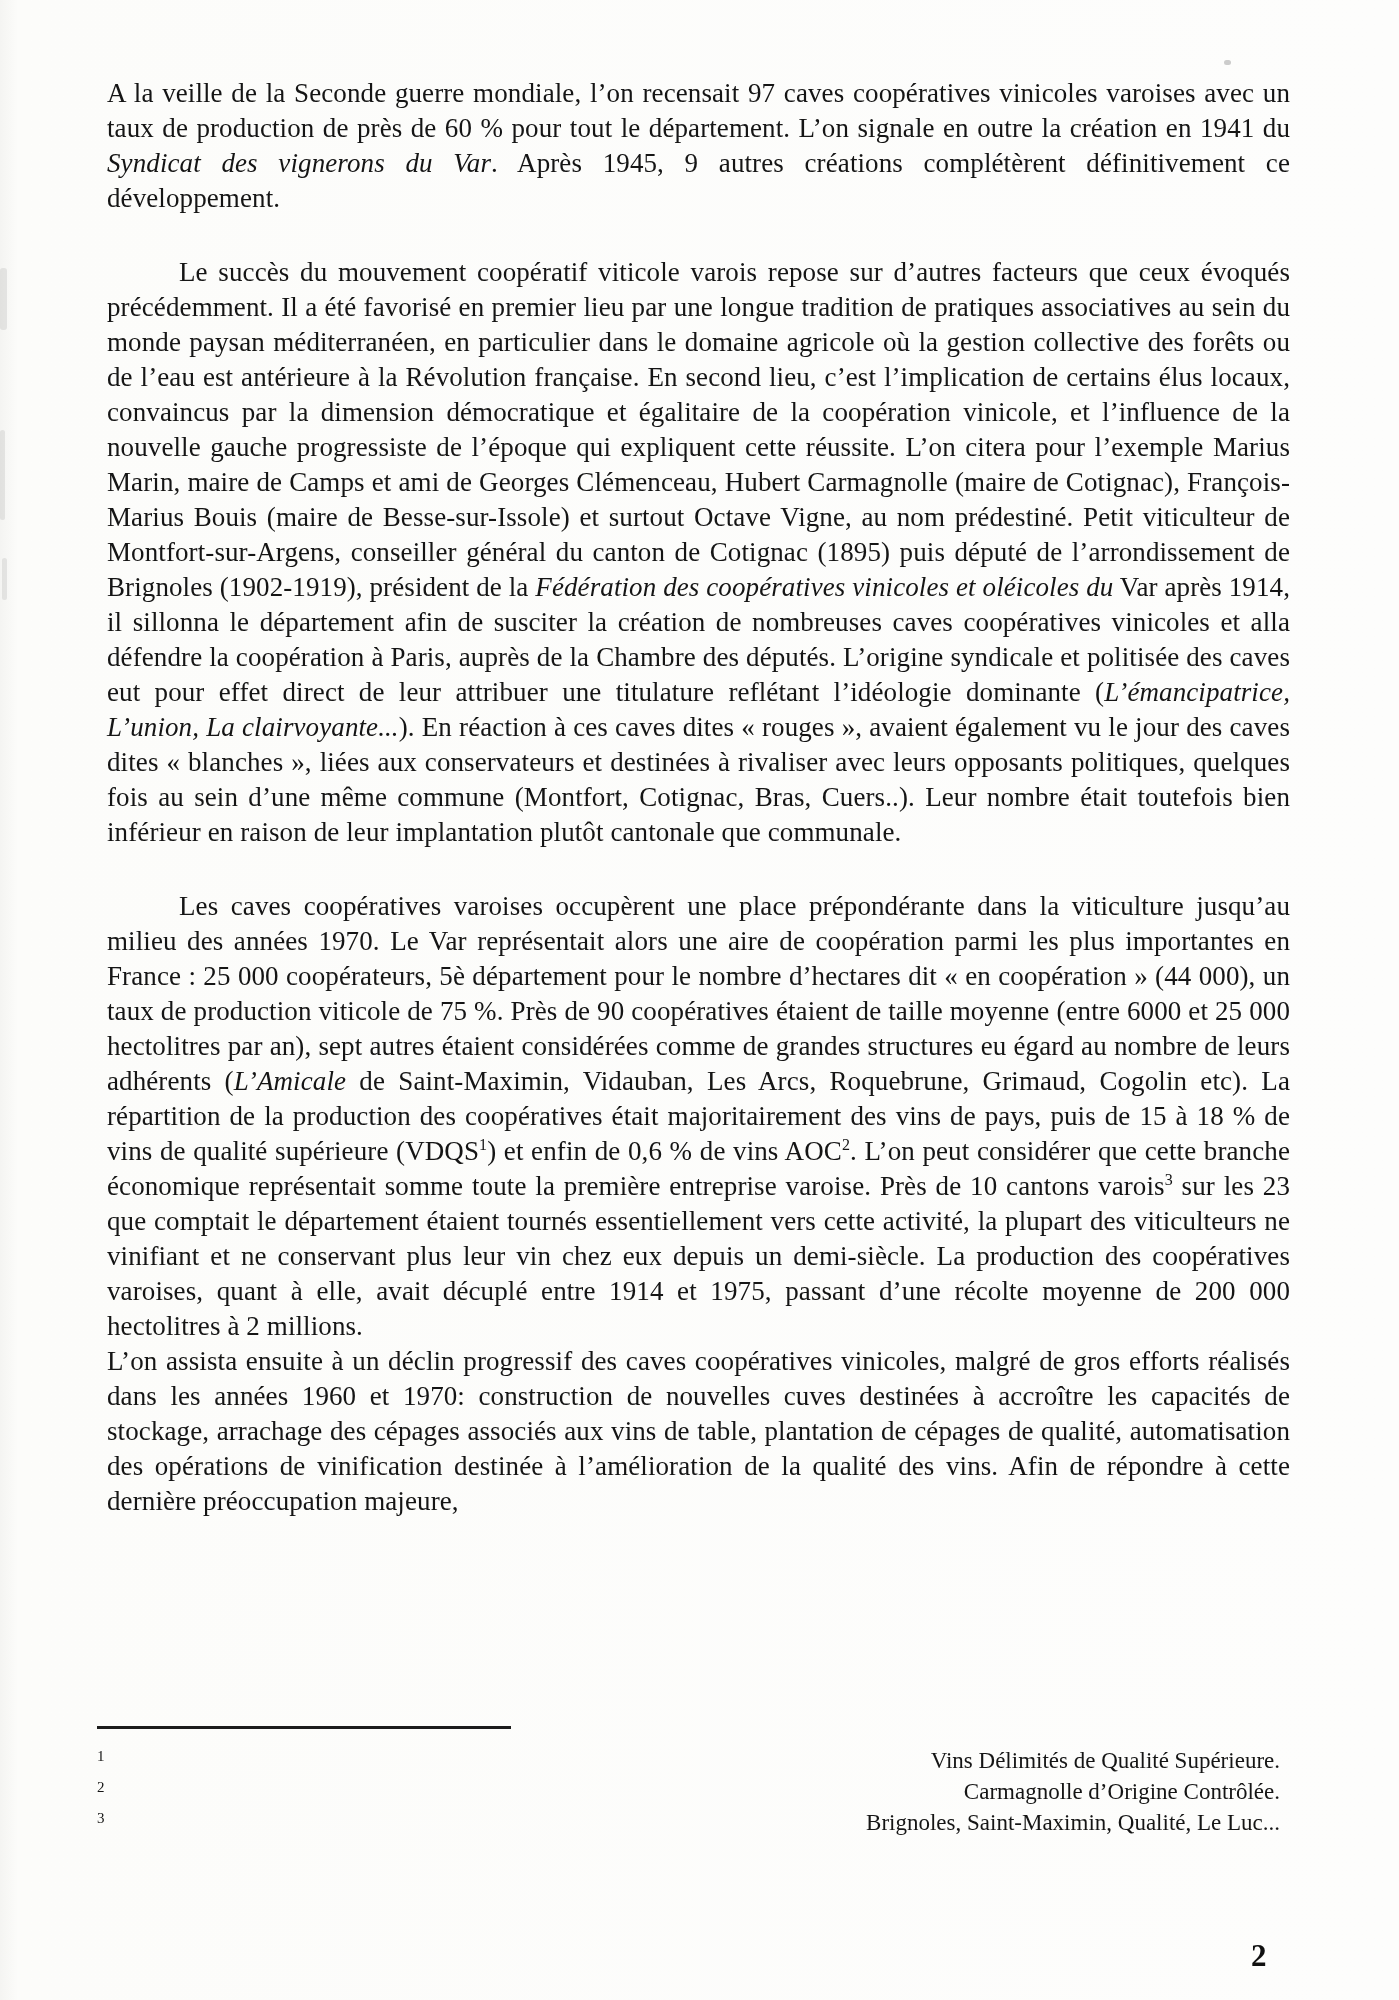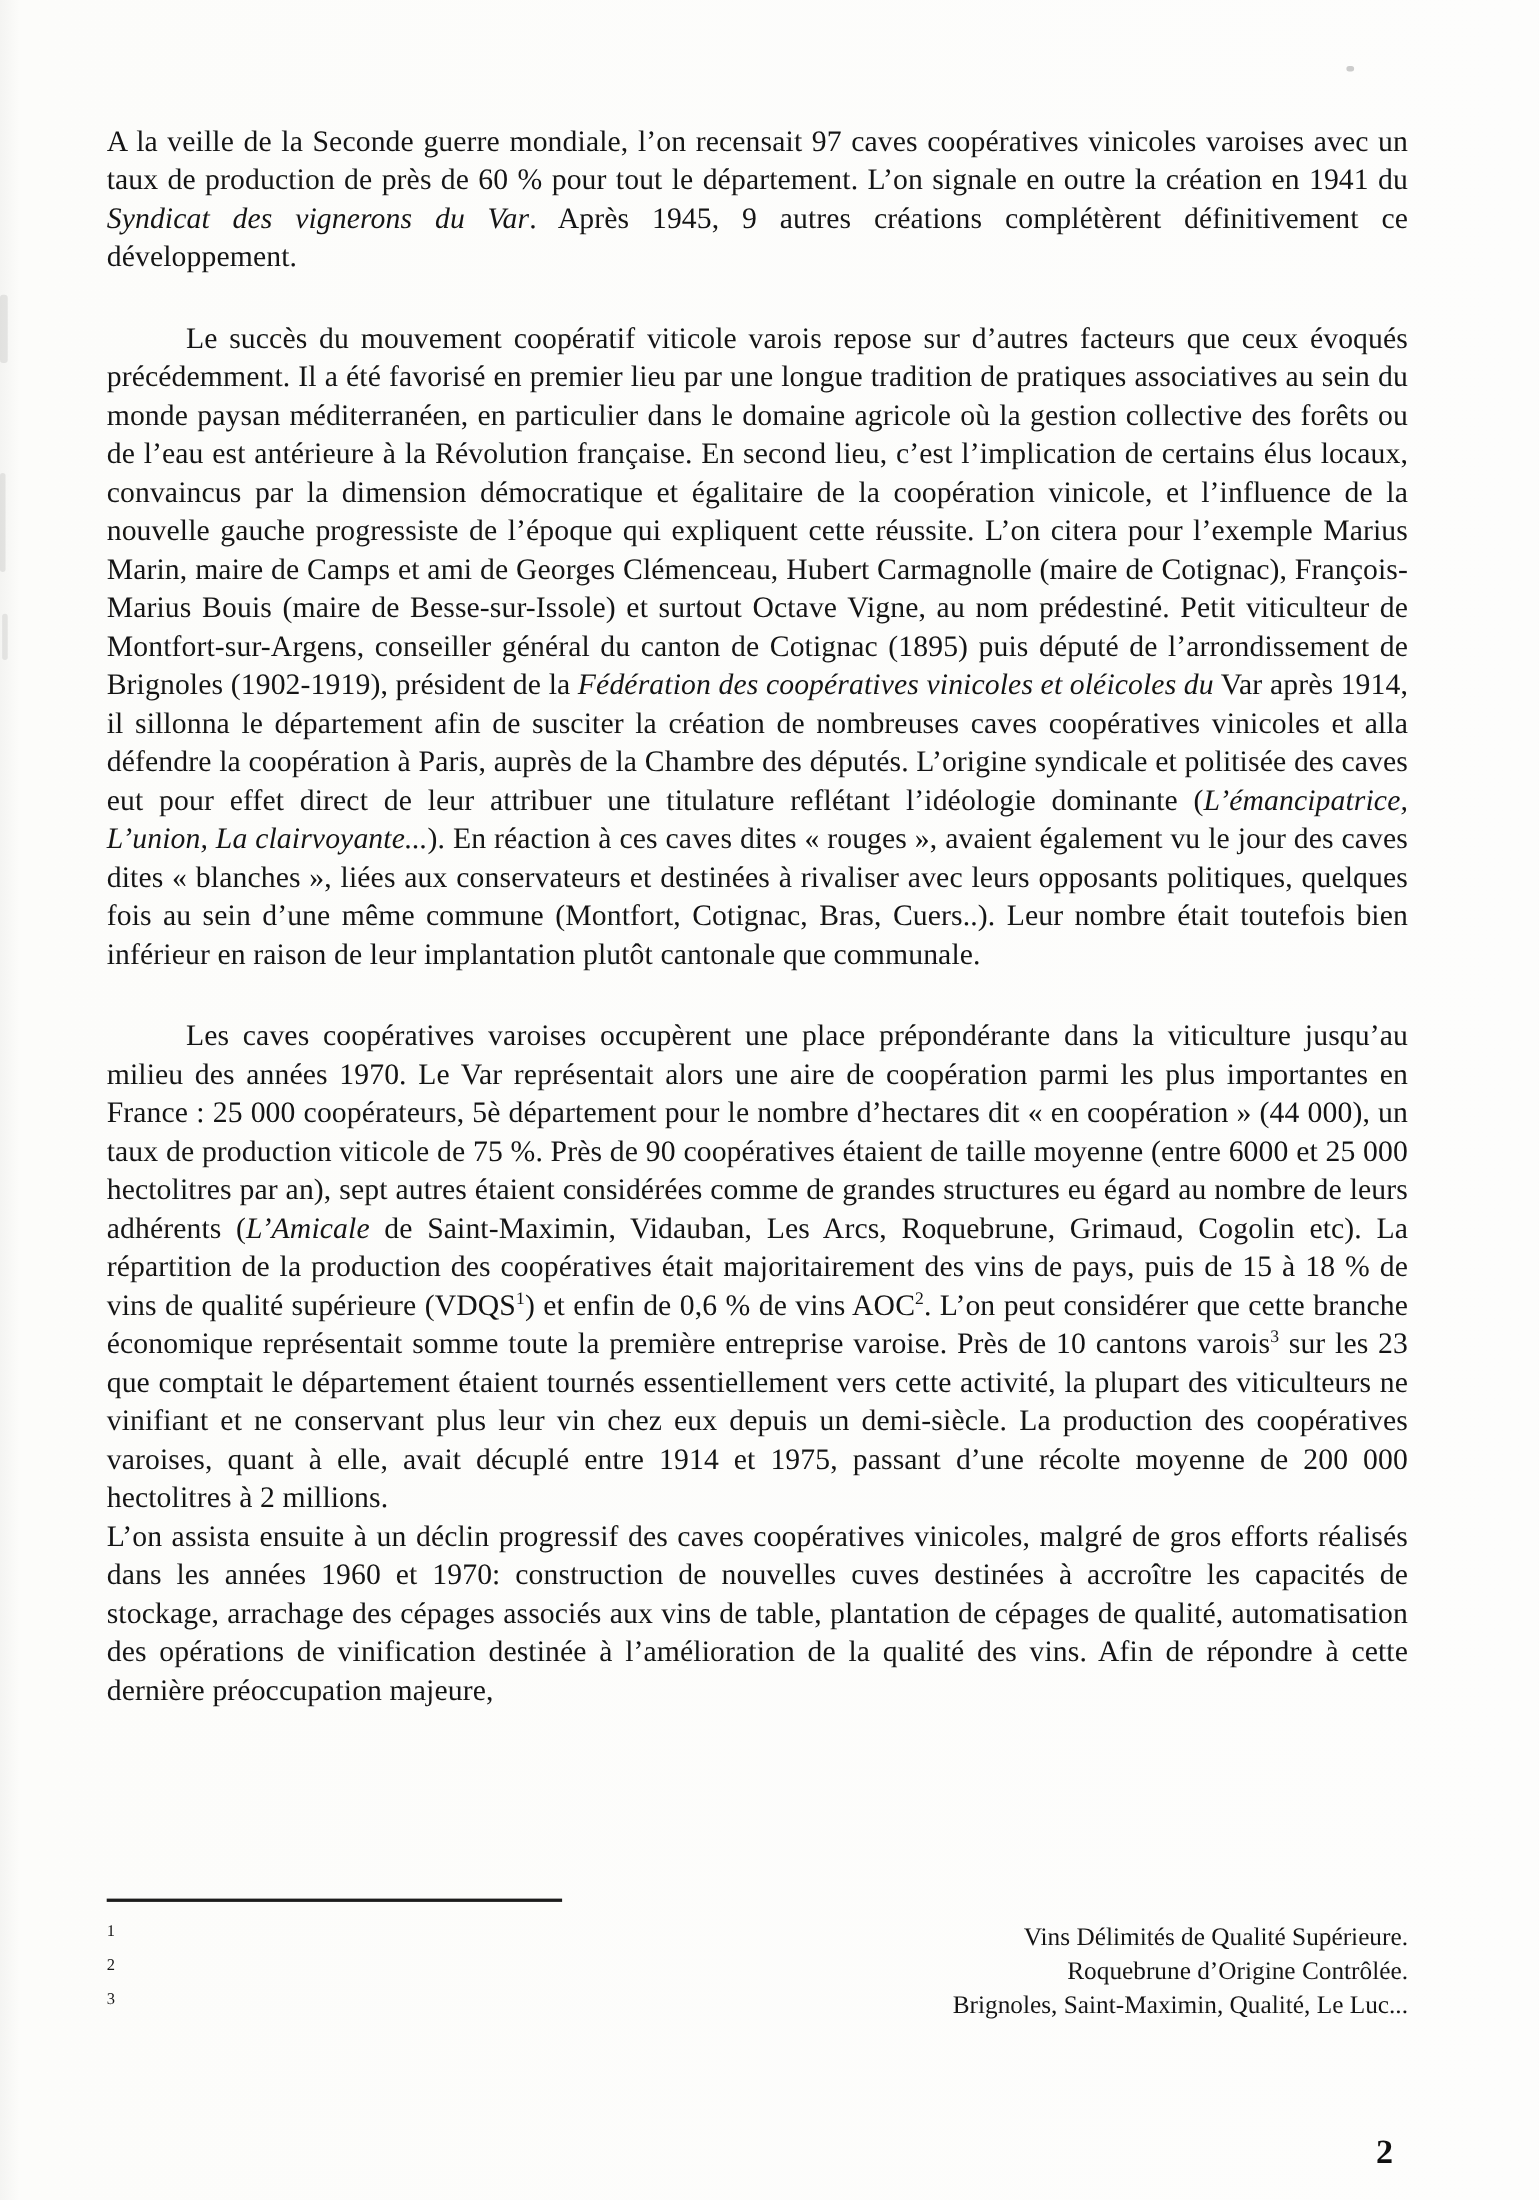--- a/index.html
+++ b/index.html
@@ -14,24 +14,23 @@
     position: relative;
     width: 1399px;
     height: 2000px;
     background: linear-gradient(90deg, #f4f4f2 0px, #fcfcfa 18px, #fdfdfc 100%);
     font-family: "Liberation Serif", "DejaVu Serif", serif;
     color: #151515;
     overflow: hidden;
   }
   .text-block {
     position: absolute;
-    left: 97px;
+    left: 107px;
     top: 76px;
     width: 1183px;
-    margin-top: 35px;
   }
   p.para {
     margin: 0;
     font-size: 27px;
     line-height: 35px;
     text-align: justify;
     letter-spacing: 0.1px;
   }
   p.para.indent { text-indent: 72px; }
   p.para.gap { margin-top: 39px; }
@@ -102,21 +101,21 @@
 
   <div class="footnotes">
     <div class="fn-rule"></div>
     <div>
         <div class="fn-row">
           <span class="fn-marker">1</span>
           <span class="fn-text">Vins Délimités de Qualité Supérieure.</span>
         </div>
         <div class="fn-row">
           <span class="fn-marker">2</span>
-          <span class="fn-text">Roquebrune d’Origine Contrôlée.</span>
+          <span class="fn-text">Carmagnolle d’Origine Contrôlée.</span>
         </div>
         <div class="fn-row">
           <span class="fn-marker">3</span>
           <span class="fn-text">Brignoles, Saint-Maximin, Qualité, Le Luc...</span>
         </div>
       </div>
   </div>
 
   <div class="page-number">2</div>
 </div>

